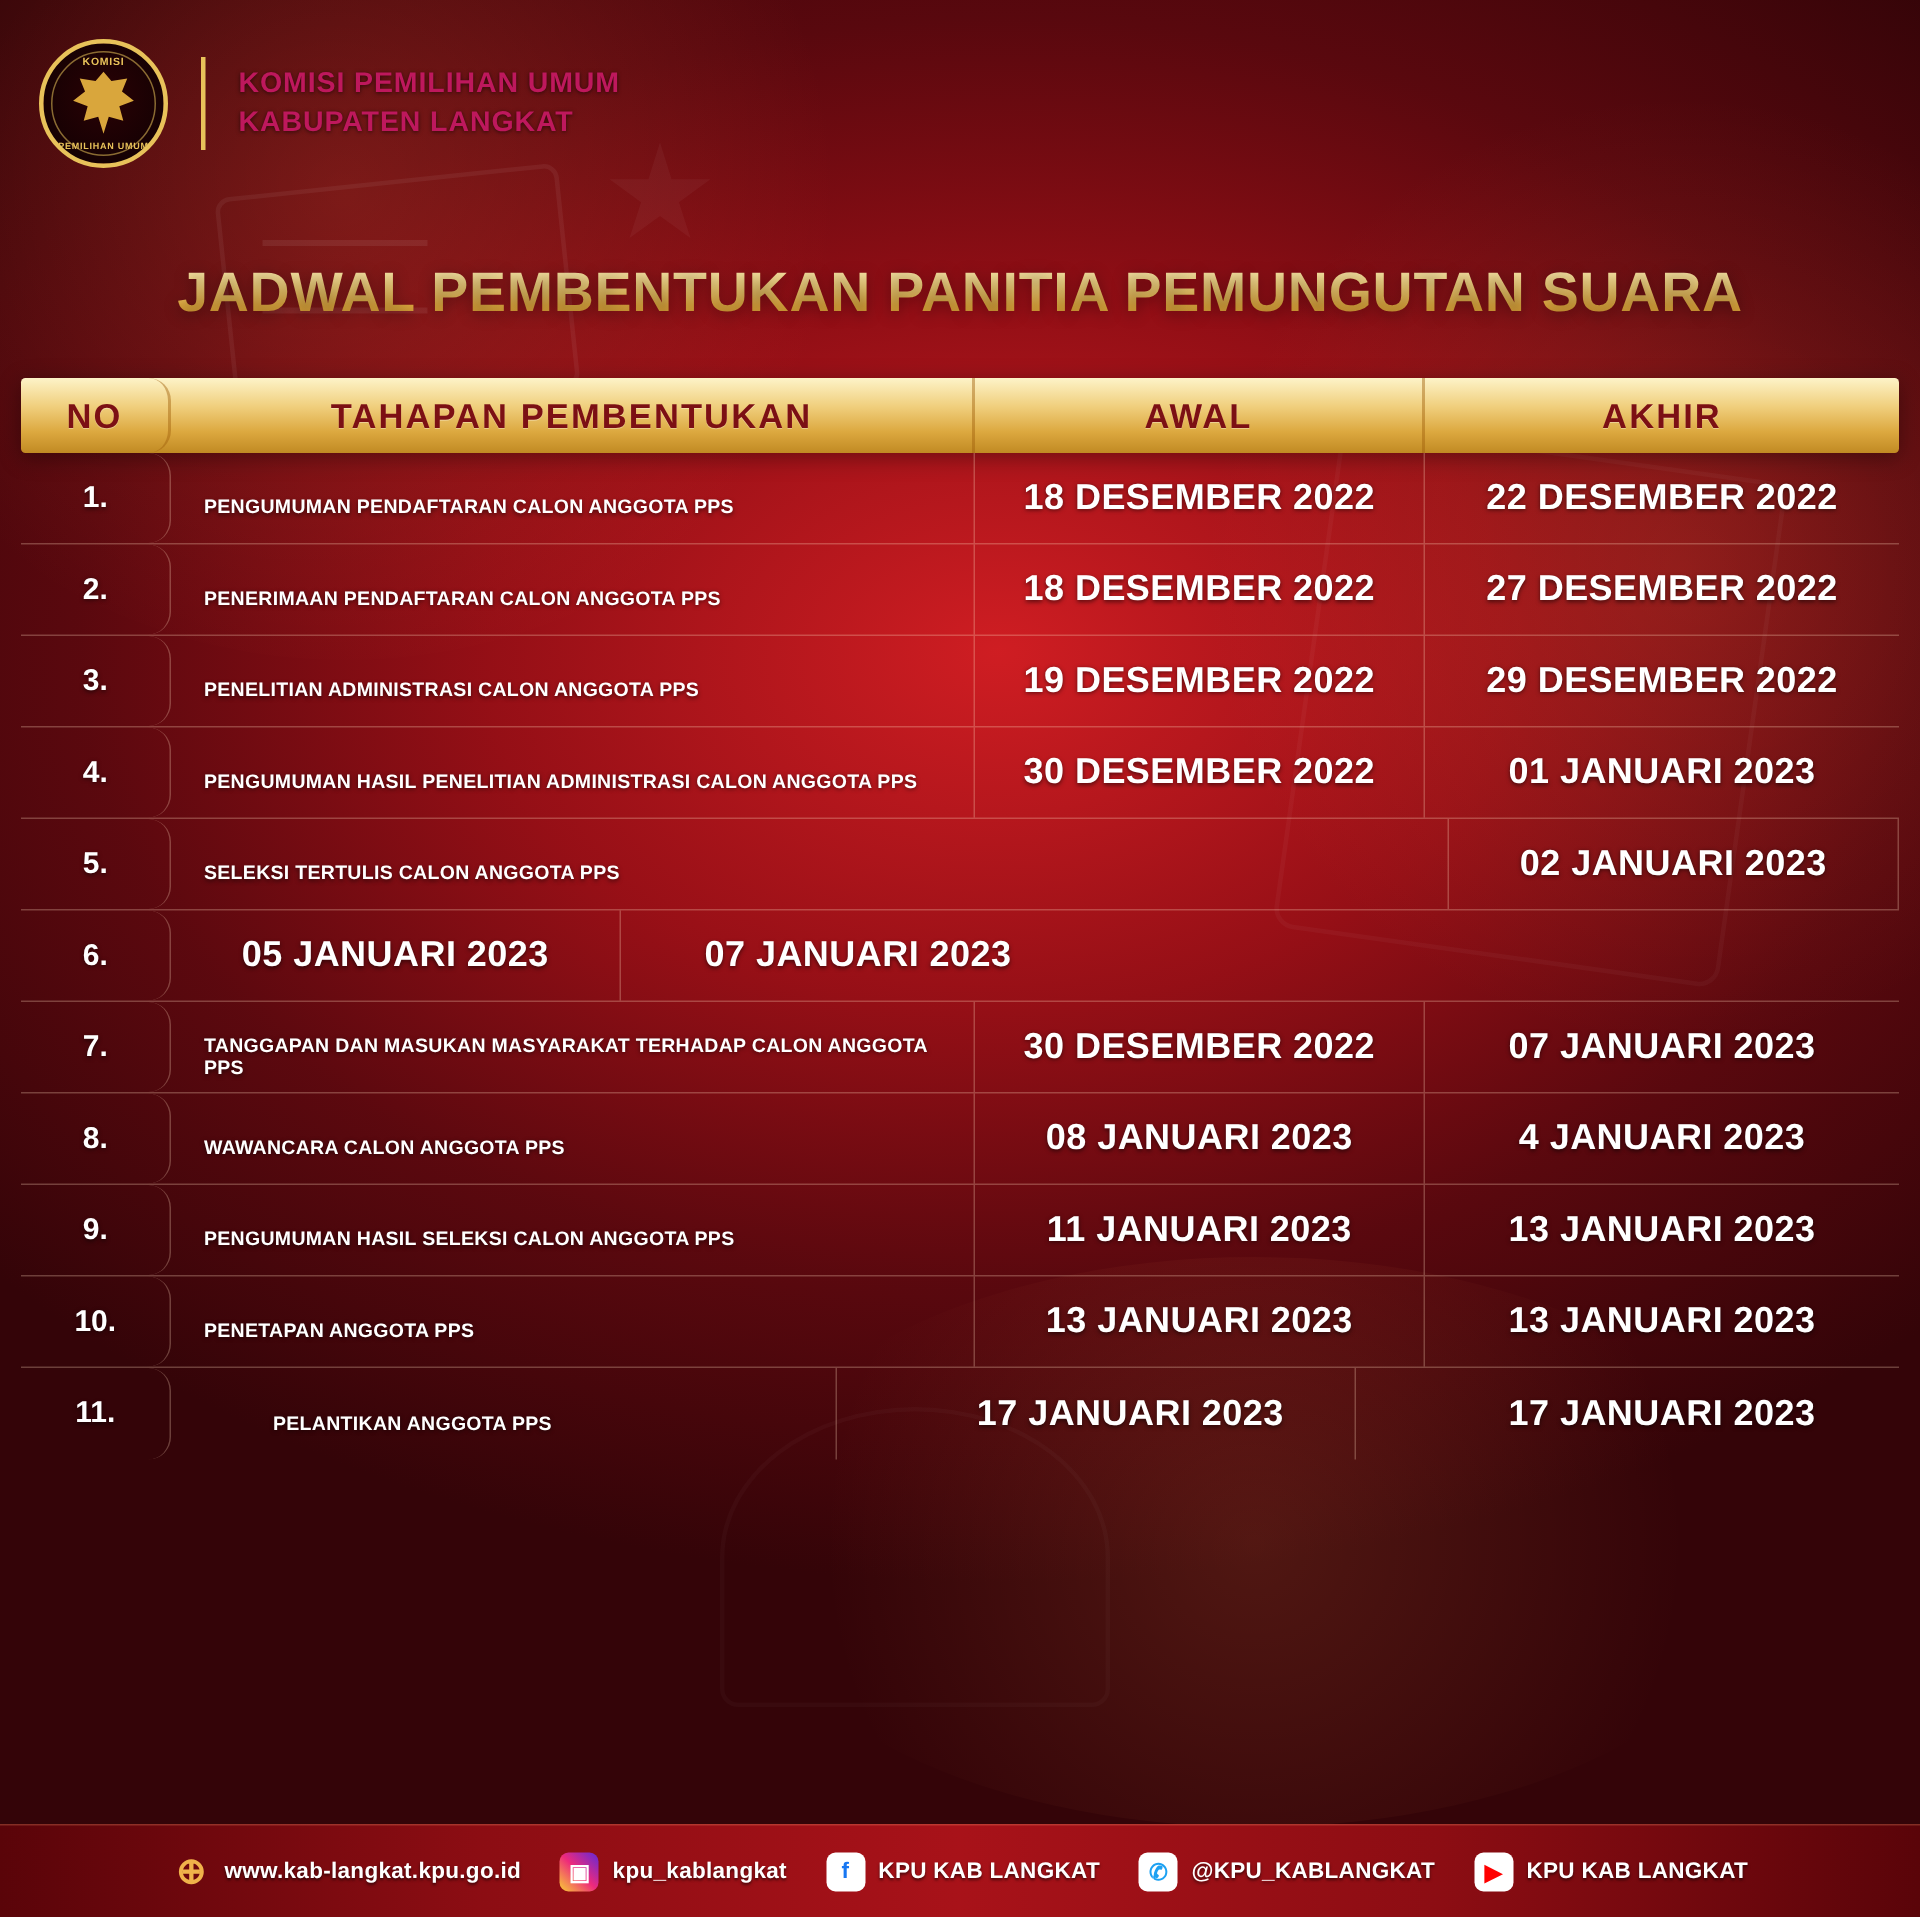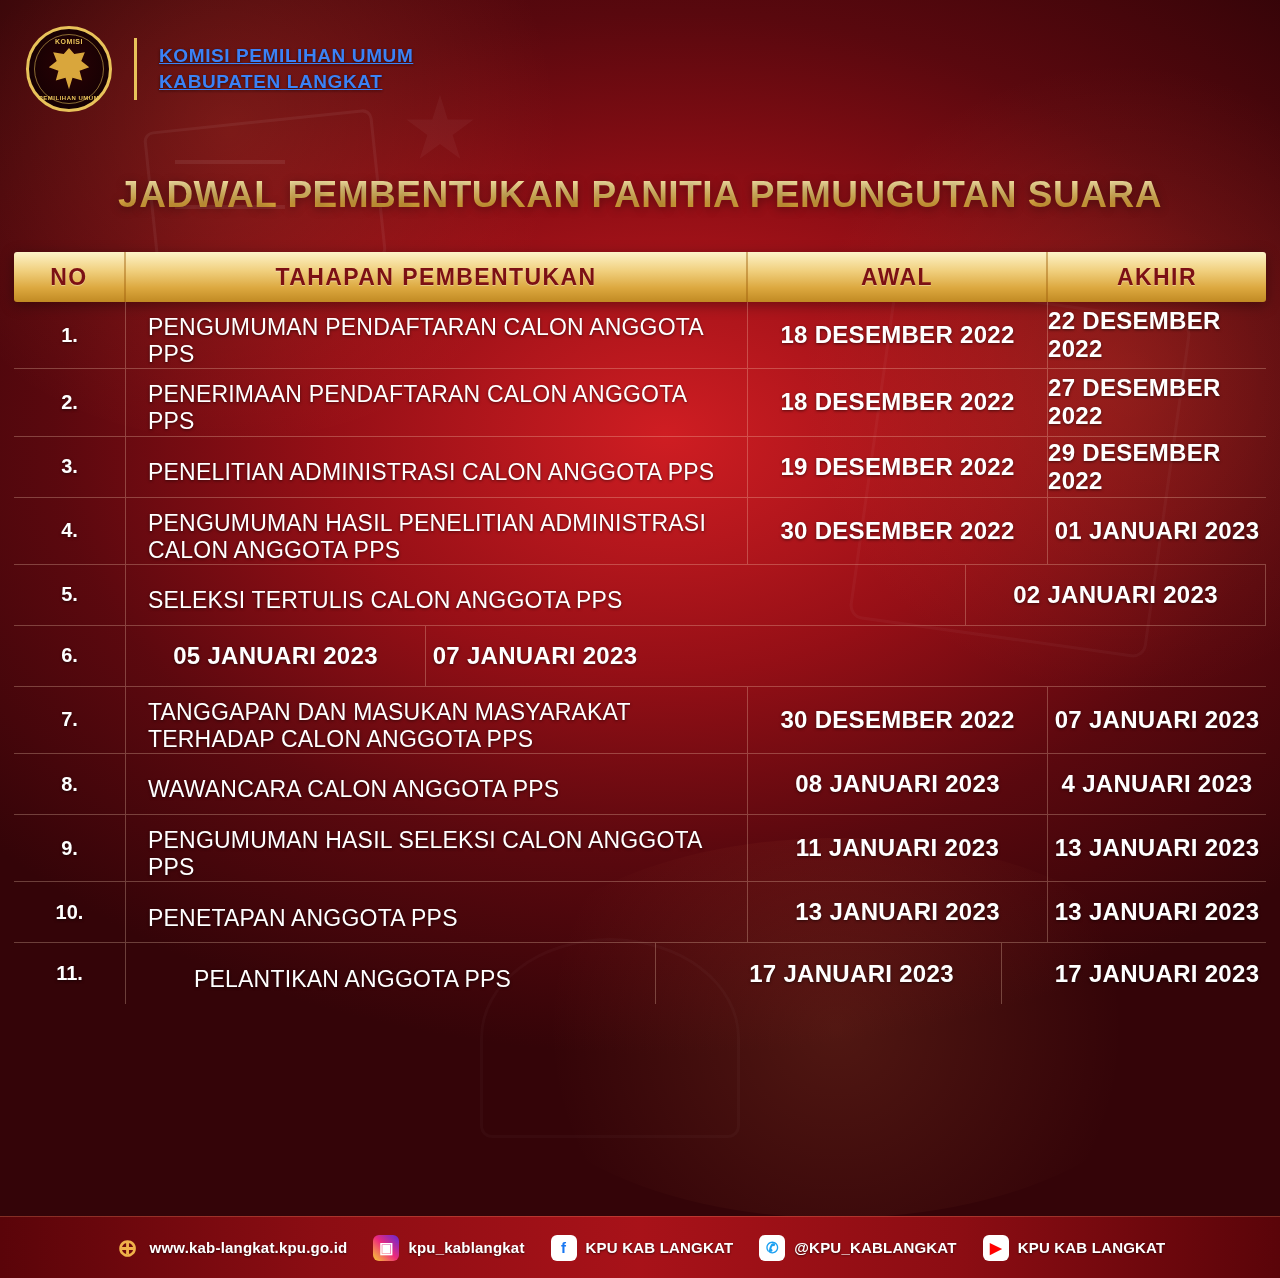--- a/index.html
+++ b/index.html
@@ -74,21 +74,21 @@
   .logo .top-label, .logo .bottom-label {
     position: absolute; left: 0; right: 0; text-align: center;
     font-size: 7px; font-weight: bold; color: #e8c25a; letter-spacing: .5px;
   }
   .logo .top-label { top: 9px; }
   .logo .bottom-label { bottom: 8px; font-size: 6px; }
   .divider-v {
     width: 3px; height: 62px; background: #e8c25a;
     margin: 0 22px 0 22px; flex: none;
   }
-  .org-text { color: #3b82f6; line-height: 1.35; text-decoration: underline; }
+  .org-text { color: #be185d; line-height: 1.35; }
   .org-text .l1, .org-text .l2 {
     font-size: 19px; font-weight: bold; letter-spacing: .6px;
     text-shadow: 0 1px 3px rgba(0,0,0,.6);
   }
 
   
   .title-wrap {
     position: relative; z-index: 3;
     text-align: center; margin-top: 62px; padding: 0 6px;
   }
@@ -112,24 +112,24 @@
     border-radius: 3px;
     box-shadow: 0 3px 14px rgba(0,0,0,.35);
     height: 50px;
   }
   .thead > div {
     display: flex; align-items: center; justify-content: center;
     font-size: 23px; font-weight: bold; letter-spacing: 1.4px;
     color: #7c1014;
     text-shadow: 0 1px 0 rgba(255,255,255,.35);
   }
-  .c-no    { width: 112px; flex: none; }
+  .c-no    { width: 100px; flex: none; border-radius: 15px; }
   .c-tahap { flex: 1 1 auto; }
   .c-awal  { width: 300px; flex: none; }
-  .c-akhir { width: 218px; flex: none; }
+  .c-akhir { width: 316px; flex: none; }
 
   .thead .c-no, .thead .c-tahap { border-right: 2px solid rgba(160,95,10,.45); }
   .thead .c-awal { border-right: 2px solid rgba(160,95,10,.45); }
 
   .row {
     display: flex; align-items: stretch;
     min-height: 61px;
     border-bottom: 1px solid rgba(255,220,190,.28);
   }
   .row:last-child { border-bottom: none; gap: 46px; }
@@ -138,21 +138,21 @@
     color: #ffffff;
     text-shadow: 0 1px 3px rgba(0,0,0,.55);
   }
   .row .c-no {
     justify-content: center;
     font-size: 20px; font-weight: bold;
     border-right: 1px solid rgba(255,220,190,.28);
   }
   .row .c-tahap {
     padding: 12px 16px 0 22px;
-    font-size: 23px; font-weight: normal; line-height: 1.18;
+    font-size: 13px; font-weight: bold; line-height: 1.18;
     letter-spacing: .2px;
     border-right: 1px solid rgba(255,220,190,.28);
   }
   .row .c-awal, .row .c-akhir {
     justify-content: center;
     font-size: 24px; font-weight: bold; letter-spacing: .3px;
   }
   .row .c-awal { border-right: 1px solid rgba(255,220,190,.28); }
 
   

